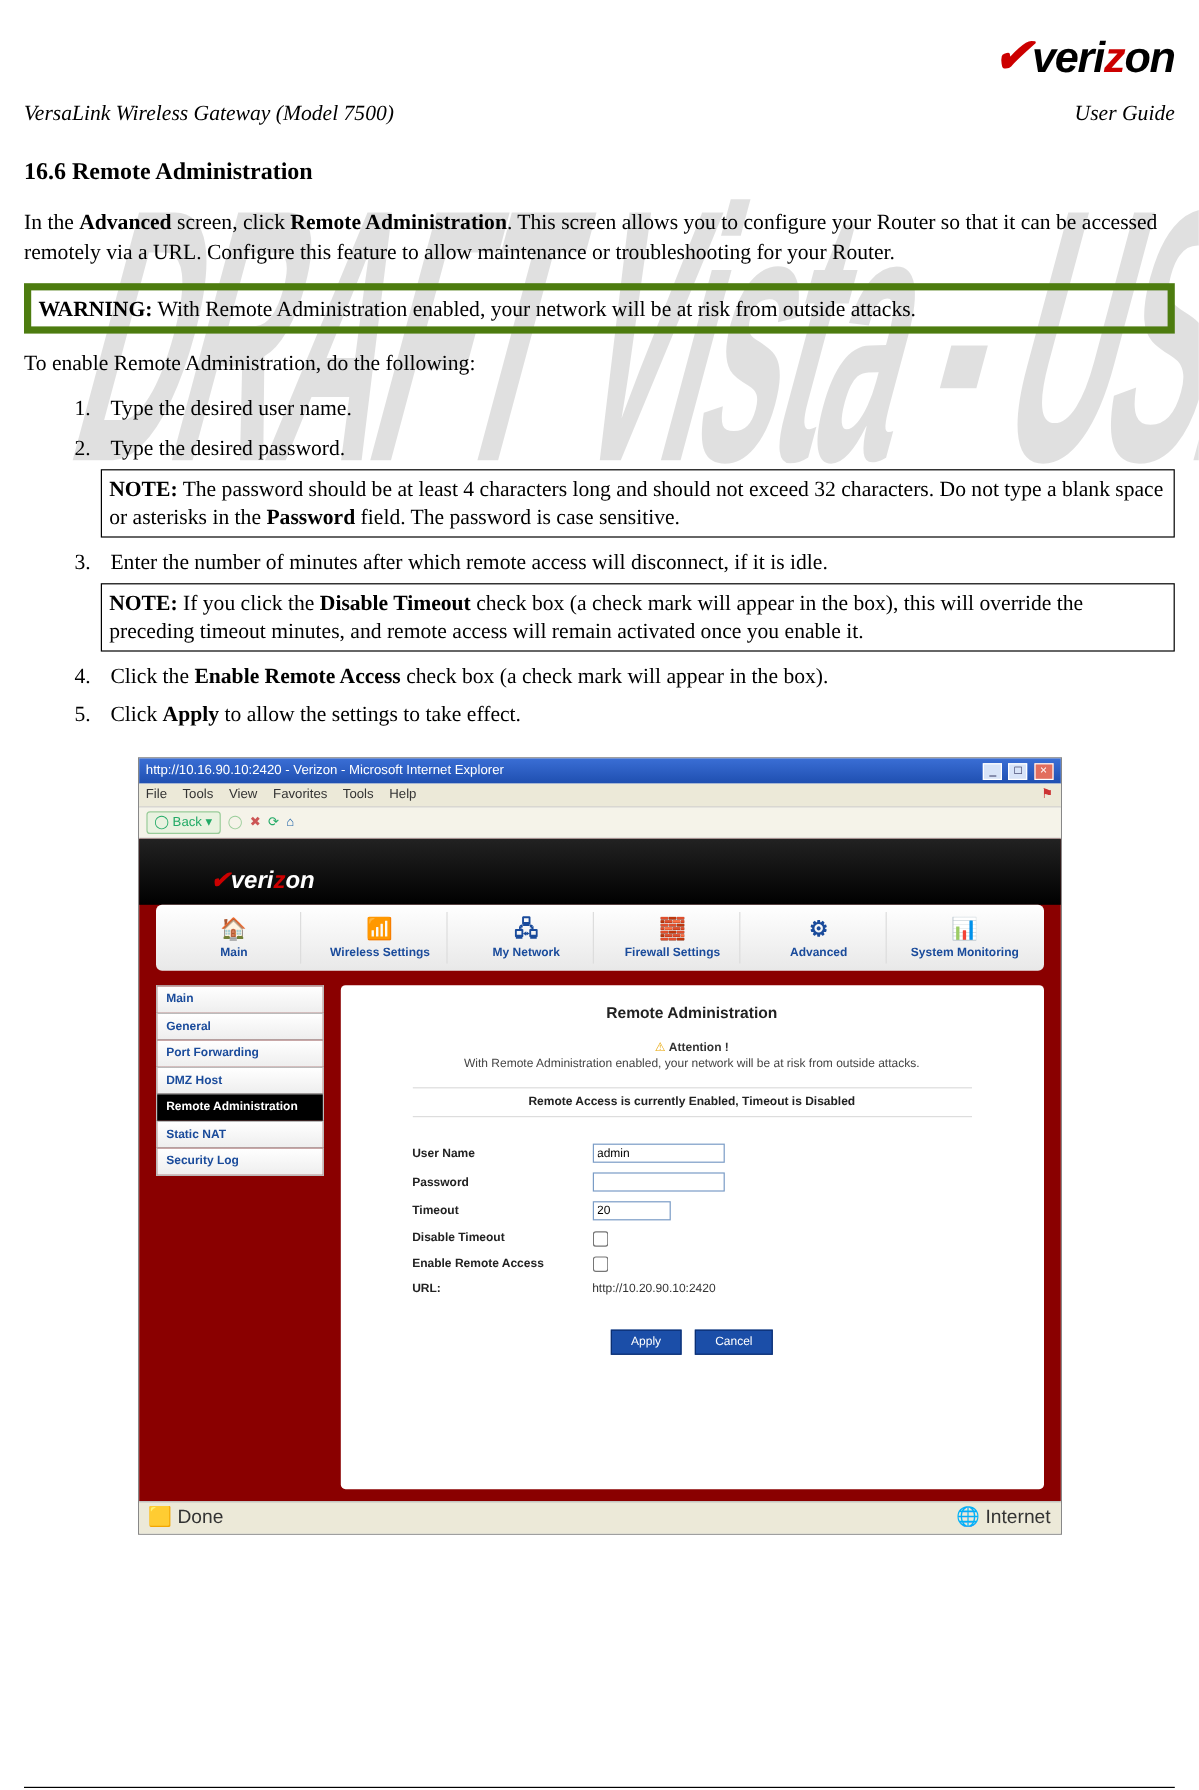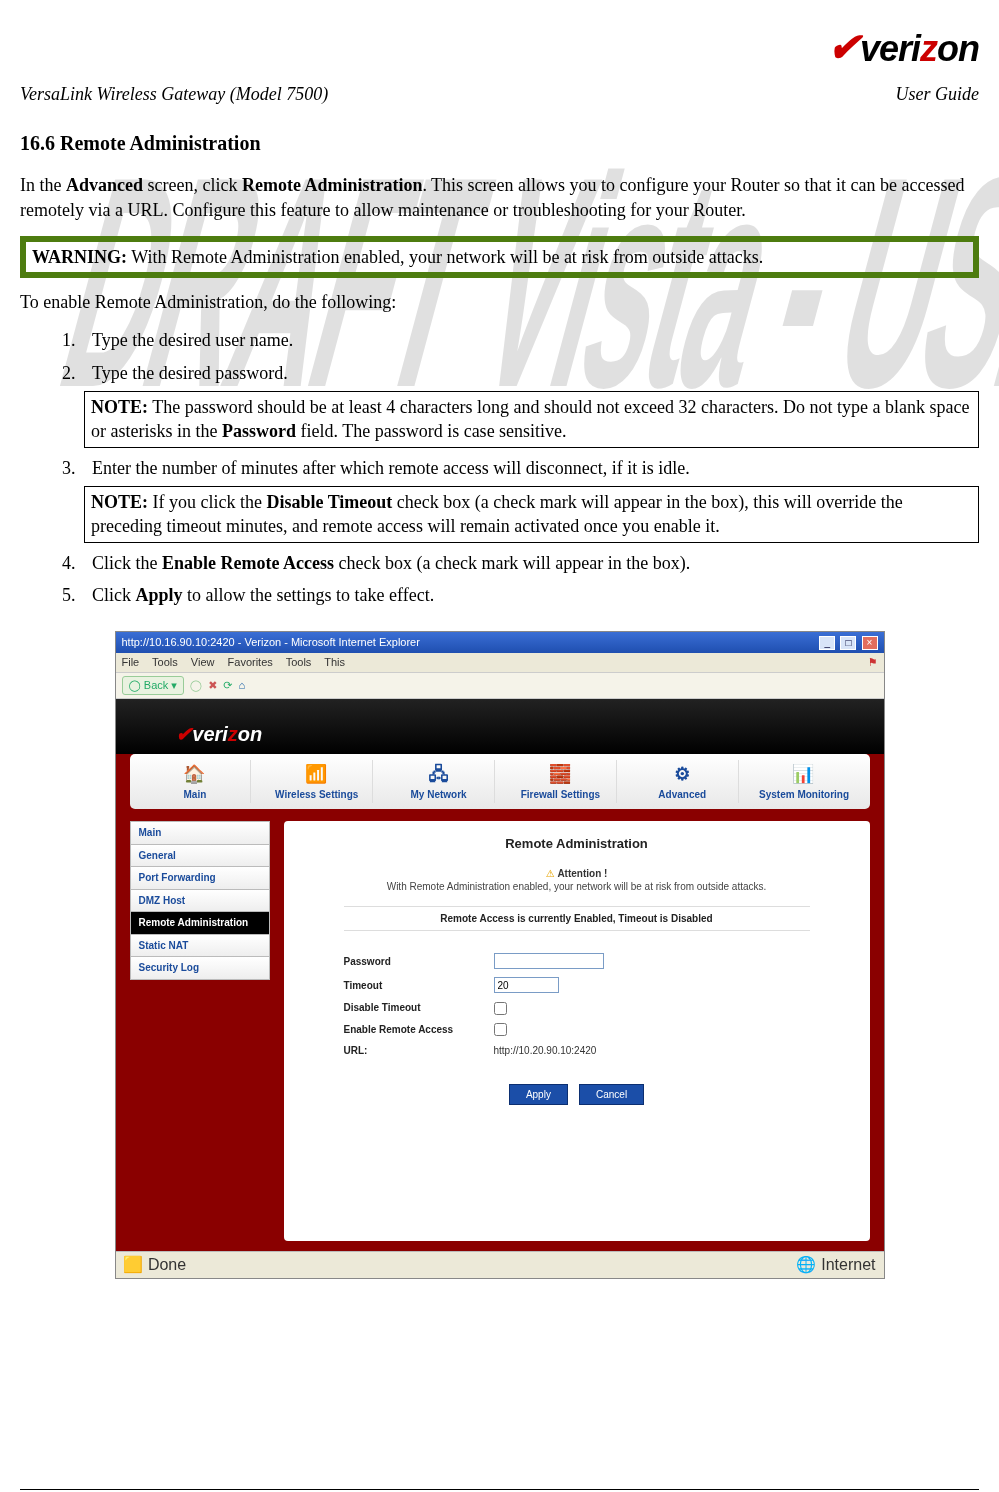--- a/index.html
+++ b/index.html
@@ -301,21 +301,21 @@
           <span class="close">×</span>
         </span>
       </div>
       <div class="ie-menu">
         <div class="ie-menu-left">
           <span>File</span>
           <span>Tools</span>
           <span>View</span>
           <span>Favorites</span>
           <span>Tools</span>
-          <span>This</span>
+          <span>Help</span>
         </div>
         <span style="color:#c33;">⚑</span>
       </div>
       <div class="ie-tool">
         <span class="ie-back">◯ <span>Back</span> ▾</span>
         <span style="color:#9c9;">◯</span>
         <span style="color:#c55;">✖</span>
         <span style="color:#2a6;">⟳</span>
         <span style="color:#26a;">⌂</span>
       </div>
@@ -367,20 +367,24 @@
           <div class="panel">
             <div class="panel-title">Remote Administration</div>
             <div class="attn">
               <span class="warn-ic">⚠</span>
               <span class="attn-h">Attention !</span><br>
               <span>With Remote Administration enabled, your network will be at risk from outside attacks.</span>
             </div>
             <div class="status-line">Remote Access is currently Enabled, Timeout is Disabled</div>
 
             <div class="form-row">
+              <span class="lbl">User Name</span>
+              <input type="text" style="width: 110px;" value="admin">
+            </div>
+            <div class="form-row">
               <span class="lbl">Password</span>
               <input type="password" style="width: 110px;">
             </div>
             <div class="form-row">
               <span class="lbl">Timeout</span>
               <input type="text" style="width: 65px;" value="20">
             </div>
             <div class="form-row">
               <span class="lbl">Disable Timeout</span>
               <input type="checkbox" style="">

